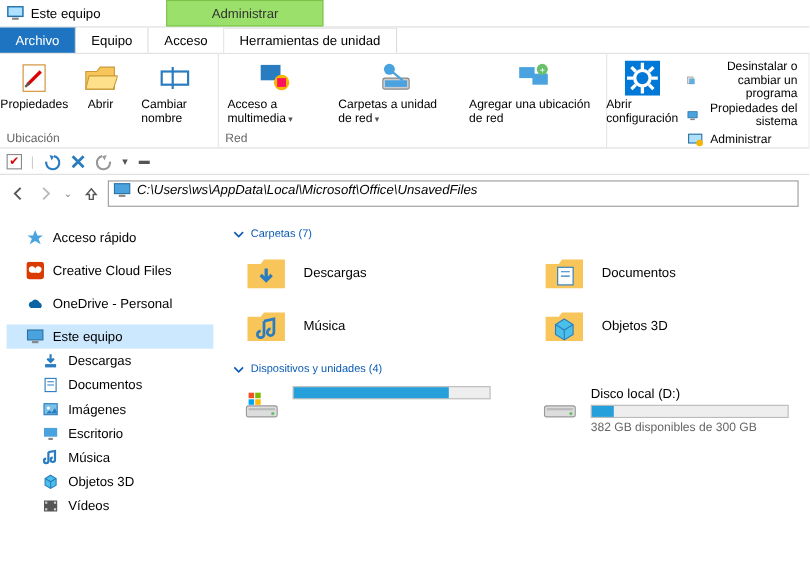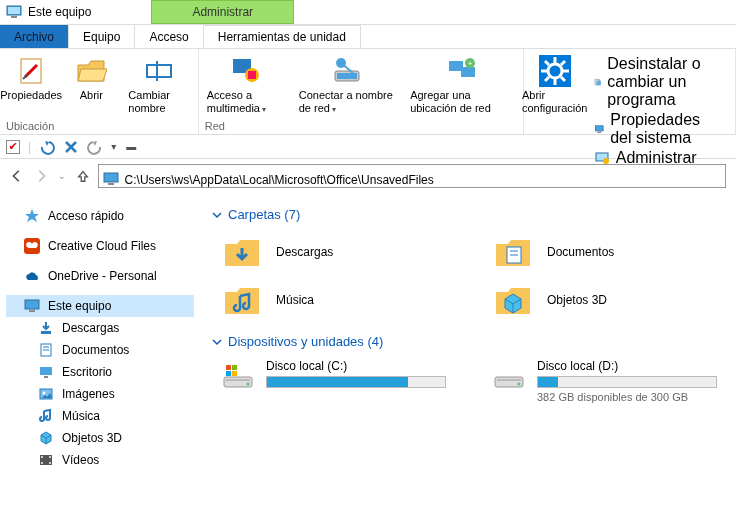--- a/index.html
+++ b/index.html
@@ -7,58 +7,58 @@
 
 
 .titlebar { height: 25px; display: flex; align-items: center; border-bottom: 1px solid #ddd; }
 .titlebar .app-icon { width: 16px; height: 16px; margin: 0 6px; }
 .titlebar .title { font-size: 12px; flex: 0 0 auto; padding-right: 60px; }
 .titlebar .context-tab { background: #9be06a; color: #333; padding: 4px 40px; height: 100%; display: flex; align-items: center; border: 1px solid #7cc34a; }
 
 
 .tabs { height: 24px; display: flex; align-items: stretch; border-bottom: 1px solid #ddd; }
 .tab { padding: 4px 14px; font-size: 12px; border-right: 1px solid #ddd; display: flex; align-items: center; cursor: default; }
-.tab.active { background: #1e74c0; color: #0f172a; }
+.tab.active { background: #1e74c0; color: #ffffff; }
 .tab.context { background: #fff; border-top: 1px solid #ddd; }
 
 
 .ribbon { display: flex; background: #fff; border-bottom: 1px solid #ddd; height: 86px; }
 .ribbon-group { border-right: 1px solid #e5e5e5; padding: 4px 6px 2px 6px; display: flex; flex-direction: column; }
 .ribbon-group .items { display: flex; gap: 10px; flex: 1; }
 .ribbon-item { display: flex; flex-direction: column; align-items: center; justify-content: flex-start; width: auto; min-width: 50px; padding: 2px 2px; cursor: default; }
 .ribbon-item .ico { width: 32px; height: 32px; margin-bottom: 2px; }
 .ribbon-item .lbl { font-size: 11px; text-align: left; line-height: 1.15; }
 .ribbon-group .group-label { font-size: 11px; color: #666; margin-top: 1px; }
 .ribbon-list { display: flex; flex-direction: column; gap: 2px; padding: 2px 4px; }
-.ribbon-list-item { display: flex; align-items: center; gap: 6px; font-size: 16px; }
+.ribbon-list-item { display: flex; align-items: center; gap: 6px; font-size: 11px; text-align: right; }
 .ribbon-list-item .ico-sm { width: 16px; height: 16px; }
 
 
 .qat { height: 24px; display: flex; align-items: center; gap: 8px; padding: 0 6px; border-bottom: 1px solid #ddd; }
 .qat .chk { width: 14px; height: 14px; border: 1px solid #888; display: inline-flex; align-items: center; justify-content: center; color: #d00; font-size: 11px; }
 .qat svg { width: 16px; height: 16px; }
 
 
 .navrow { height: 34px; display: flex; align-items: center; gap: 8px; padding: 0 10px; }
 .nav-arrows { display: flex; gap: 10px; color: #888; align-items: center; }
 .nav-arrows svg { width: 14px; height: 14px; }
-.addressbar { flex: 1; height: 24px; border: 1px solid #999; display: flex; align-items: flex-end; padding: 0 4px; gap: 6px; }
+.addressbar { flex: 1; height: 24px; border: 1px solid #999; display: flex; align-items: flex-start; padding: 0 4px; gap: 6px; font-style: italic; }
 .addressbar .path { font-size: 12px; }
 
 
 .main { display: flex; height: calc(524px - 25px - 24px - 86px - 24px - 34px); }
 .sidebar { width: 200px; padding: 12px 6px; overflow: hidden; text-align: right; }
 .side-item { display: flex; align-items: center; gap: 8px; padding: 3px 6px 3px 18px; font-size: 12px; }
 .side-item.selected { background: #cce8ff; }
 .side-item .ico { width: 16px; height: 16px; flex: 0 0 16px; }
 .side-group { margin-bottom: 8px; }
 .side-sub { padding-left: 32px; }
 
 .content { flex: 1; padding: 8px 12px; overflow: hidden; }
-.section-head { display: flex; align-items: center; gap: 6px; color: #0a5bb5; font-size: 13px; margin: 6px 0 10px 0; }
+.section-head { display: flex; align-items: center; gap: 6px; color: #0a5bb5; font-size: 10px; margin: 6px 0 10px 0; }
 .section-head svg { width: 10px; height: 10px; }
 
 .folder-grid { display: grid; grid-template-columns: 1fr 1fr; gap: 8px 40px; margin-left: 10px; margin-bottom: 14px; }
 .folder-item { display: flex; align-items: center; gap: 14px; }
 .folder-item .fico { width: 40px; height: 40px; }
 .folder-item .flbl { font-size: 12px; }
 
 .drive-grid { display: grid; grid-template-columns: 1fr 1fr; gap: 12px 40px; margin-left: 10px; }
 .drive-item { display: flex; gap: 12px; }
 .drive-item .dico { width: 32px; height: 28px; margin-top: 4px; }
@@ -129,21 +129,21 @@
           </svg>
         <div class="lbl"><span>Acceso a multimedia</span><span class="chev">▾</span></div>
       </div>
       <div class="ribbon-item">
         <svg class="ico" viewBox="0 0 32 32">
             <rect x="4" y="16" width="24" height="10" rx="2" fill="#ccc" stroke="#888"></rect>
             <rect x="6" y="18" width="20" height="6" fill="#4aa3df"></rect>
             <circle cx="10" cy="8" r="5" fill="#4aa3df"></circle>
             <path d="M10 8 L22 18" stroke="#4aa3df" stroke-width="2"></path>
           </svg>
-        <div class="lbl"><span>Conectar a nombre de red</span><span class="chev">▾</span></div>
+        <div class="lbl"><span>Carpetas a unidad de red</span><span class="chev">▾</span></div>
       </div>
       <div class="ribbon-item">
         <svg class="ico" viewBox="0 0 32 32">
             <rect x="3" y="6" width="14" height="10" fill="#4aa3df"></rect>
             <rect x="15" y="12" width="14" height="10" fill="#4aa3df"></rect>
             <circle cx="24" cy="8" r="5" fill="#6ac06a"></circle>
             <text x="24" y="11" text-anchor="middle" fill="#fff" font-size="8">+</text>
           </svg>
         <div class="lbl">Agregar una ubicación de red</div>
       </div>
@@ -282,32 +282,32 @@
       <div class="side-item side-sub">
         <svg class="ico" viewBox="0 0 16 16">
             <rect x="3" y="2" width="10" height="12" fill="#fff" stroke="#2a7cc0"></rect>
             <line x1="5" y1="5" x2="11" y2="5" stroke="#2a7cc0"></line>
             <line x1="5" y1="8" x2="11" y2="8" stroke="#2a7cc0"></line>
           </svg>
         <span>Documentos</span>
       </div>
       <div class="side-item side-sub">
         <svg class="ico" viewBox="0 0 16 16">
-            <rect x="2" y="3" width="12" height="8" fill="#4aa3df"></rect>
-            <rect x="6" y="12" width="4" height="2" fill="#888"></rect>
-          </svg>
-        <span>Escritorio</span>
-      </div>
-      <div class="side-item side-sub">
-        <svg class="ico" viewBox="0 0 16 16">
             <rect x="2" y="3" width="12" height="10" fill="#7ac0e8" stroke="#2a7cc0"></rect>
             <circle cx="6" cy="7" r="1.5" fill="#fff"></circle>
             <path d="M4 12l3-3 2 2 3-4 2 5z" fill="#2a7cc0"></path>
           </svg>
         <span>Imágenes</span>
+      </div>
+      <div class="side-item side-sub">
+        <svg class="ico" viewBox="0 0 16 16">
+            <rect x="2" y="3" width="12" height="8" fill="#4aa3df"></rect>
+            <rect x="6" y="12" width="4" height="2" fill="#888"></rect>
+          </svg>
+        <span>Escritorio</span>
       </div>
       <div class="side-item side-sub">
         <svg class="ico" viewBox="0 0 16 16">
             <path d="M6 3v8a2 2 0 1 1-2-2" fill="none" stroke="#2a7cc0" stroke-width="2"></path>
             <path d="M6 3l6-1v8a2 2 0 1 1-2-2" fill="none" stroke="#2a7cc0" stroke-width="2"></path>
           </svg>
         <span>Música</span>
       </div>
       <div class="side-item side-sub">
         <svg class="ico" viewBox="0 0 16 16">
@@ -384,21 +384,20 @@
             <rect x="4" y="16" width="24" height="2" fill="#bbb"></rect>
             <circle cx="26" cy="21" r="1.5" fill="#6ac06a"></circle>
             <g transform="translate(4,2)">
               <rect width="5" height="5" fill="#f25022"></rect>
               <rect x="6" width="5" height="5" fill="#7fba00"></rect>
               <rect y="6" width="5" height="5" fill="#00a4ef"></rect>
               <rect x="6" y="6" width="5" height="5" fill="#ffb900"></rect>
             </g>
           </svg>
         <div class="drive-info">
-          <div class="drive-name">Disco local (C:)</div>
           <div class="drive-bar">
               <div class="fill" style="width: 79%;"></div>
             </div>
         </div>
       </div>
       <div class="drive-item">
         <svg class="dico" viewBox="0 0 32 28">
             <rect x="2" y="14" width="28" height="10" rx="2" fill="#ddd" stroke="#999"></rect>
             <rect x="4" y="16" width="24" height="2" fill="#bbb"></rect>
             <circle cx="26" cy="21" r="1.5" fill="#6ac06a"></circle>

